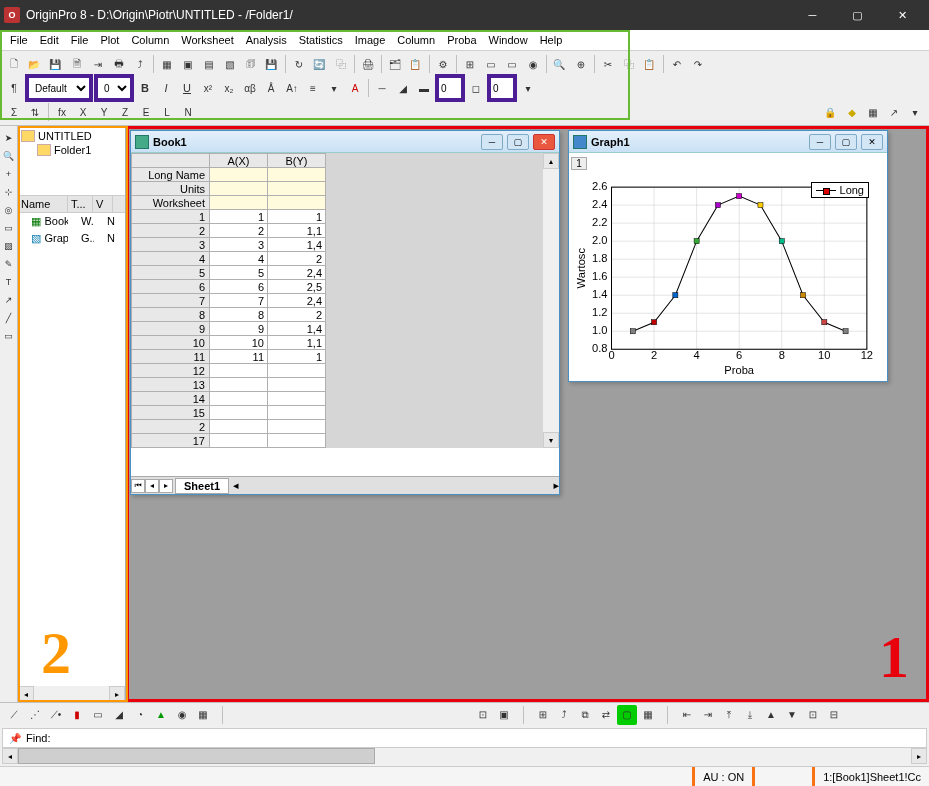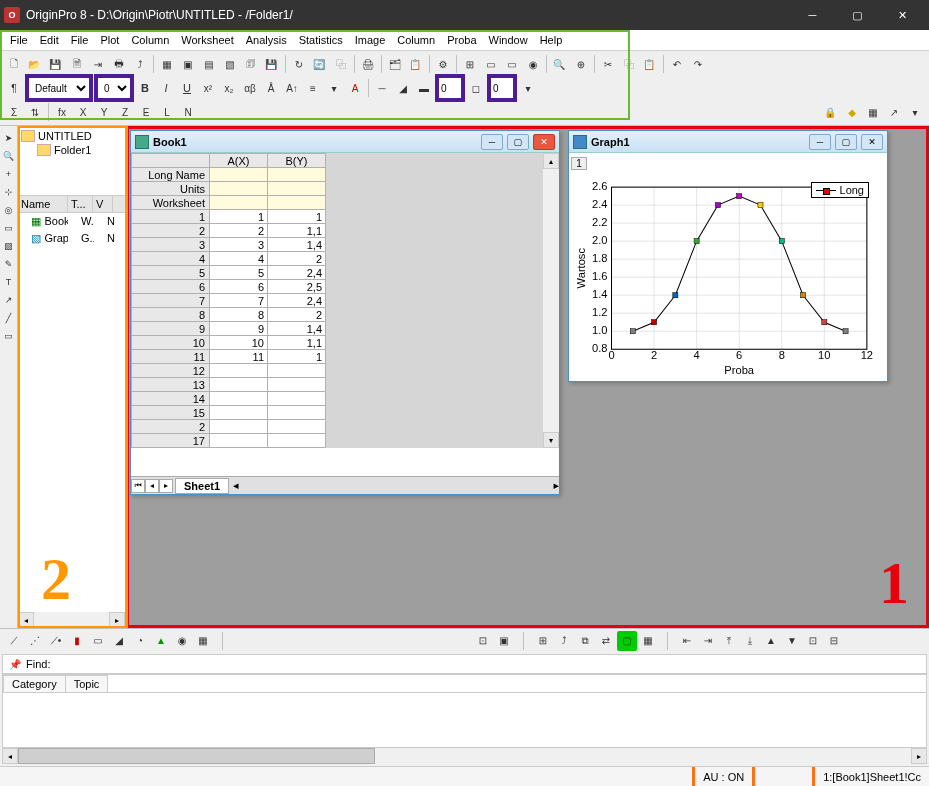--- a/index.html
+++ b/index.html
@@ -542,27 +542,20 @@
   <span class="tbtn">⊡</span>
   <span class="tbtn">⊟</span>
 </div>
 
 <div style="padding:2px;">
 <div class="find-area">
   <span class="tbtn">📌</span>
   <span class="lbl">Find:</span>
   <input type="text" style="">
 </div>
-<div class="msg-area">
-  <div class="msg-tabs">
-    <div class="mtab">Category</div>
-    <div class="mtab">Topic</div>
-  </div>
-  <div style="height:38px;"></div>
-</div>
 <div class="msg-scrollrow">
   <div class="sbtn">◂</div>
   <div class="strack">
         <div class="thumb"></div>
       </div>
   <div class="sbtn">▸</div>
 </div>
 </div>
 
 <div class="statusbar">

